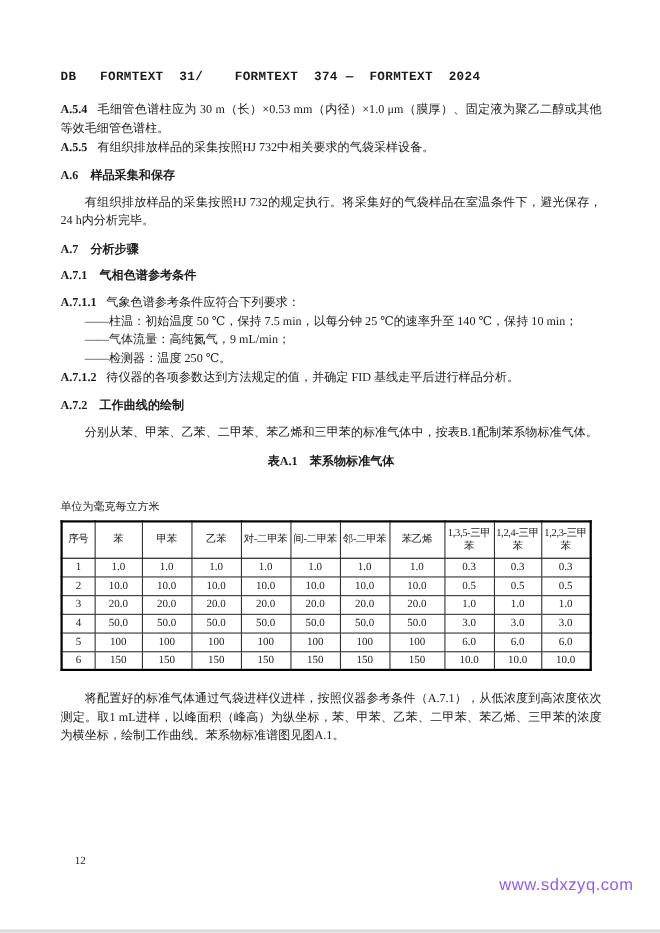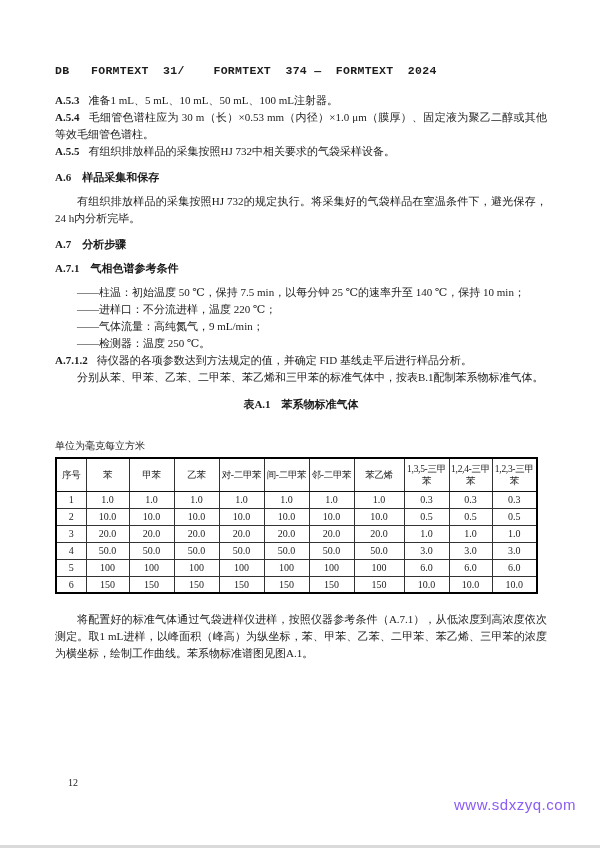--- a/index.html
+++ b/index.html
@@ -38,40 +38,40 @@
   .bottom-edge { position:absolute; left:0; bottom:0; width:100%; height:3px; background:#dadada; }
 </style>
 </head>
 <body>
 
 <div class="page">
   <div class="content">
 
     <div class="doc-header">DB   FORMTEXT  31/    FORMTEXT  374 —  FORMTEXT  2024</div>
 
-    <p class="clause"><b class="num">A.5.3</b><span>准备1 mL、5 mL、10 mL、50 mL、100 mL注射器。</span></p>
     <p class="clause"><b class="num">A.5.4</b><span>毛细管色谱柱应为 30 m（长）×0.53 mm（内径）×1.0 μm（膜厚）、固定液为聚乙二醇或其他等效毛细管色谱柱。</span></p>
     <p class="clause"><b class="num">A.5.5</b><span>有组织排放样品的采集按照HJ 732中相关要求的气袋采样设备。</span></p>
 
     <p class="heading h-gap-top h-gap-bot">A.6　样品采集和保存</p>
     <p class="indent">有组织排放样品的采集按照HJ 732的规定执行。将采集好的气袋样品在室温条件下，避光保存，24 h内分析完毕。</p>
 
     <p class="heading h-gap-top h-gap-bot">A.7　分析步骤</p>
     <p class="heading h-gap-bot">A.7.1　气相色谱参考条件</p>
 
+    <p class="clause"><b class="num">A.7.1.1</b><span>气象色谱参考条件应符合下列要求：</span></p>
 
     <div class="list-block">
       <p>——柱温：初始温度 50 ℃，保持 7.5 min，以每分钟 25 ℃的速率升至 140 ℃，保持 10 min；</p>
-      <p>——进样口：不分流进样，温度 220 ℃；</p>
       <p>——气体流量：高纯氮气，9 mL/min；</p>
       <p>——检测器：温度 250 ℃。</p>
     </div>
 
     <p class="clause"><b class="num">A.7.1.2</b><span>待仪器的各项参数达到方法规定的值，并确定 FID 基线走平后进行样品分析。</span></p>
 
+    <p class="heading h-gap-top h-gap-bot">A.7.2　工作曲线的绘制</p>
     <p class="indent">分别从苯、甲苯、乙苯、二甲苯、苯乙烯和三甲苯的标准气体中，按表B.1配制苯系物标准气体。</p>
 
     <p class="tbl-title">表A.1　苯系物标准气体</p>
     <p class="unit-note">单位为毫克每立方米</p>
 
     <table class="std">
       <colgroup>
           <col style="width: 30px;">
           <col style="width: 43px;">
           <col style="width: 45px;">

